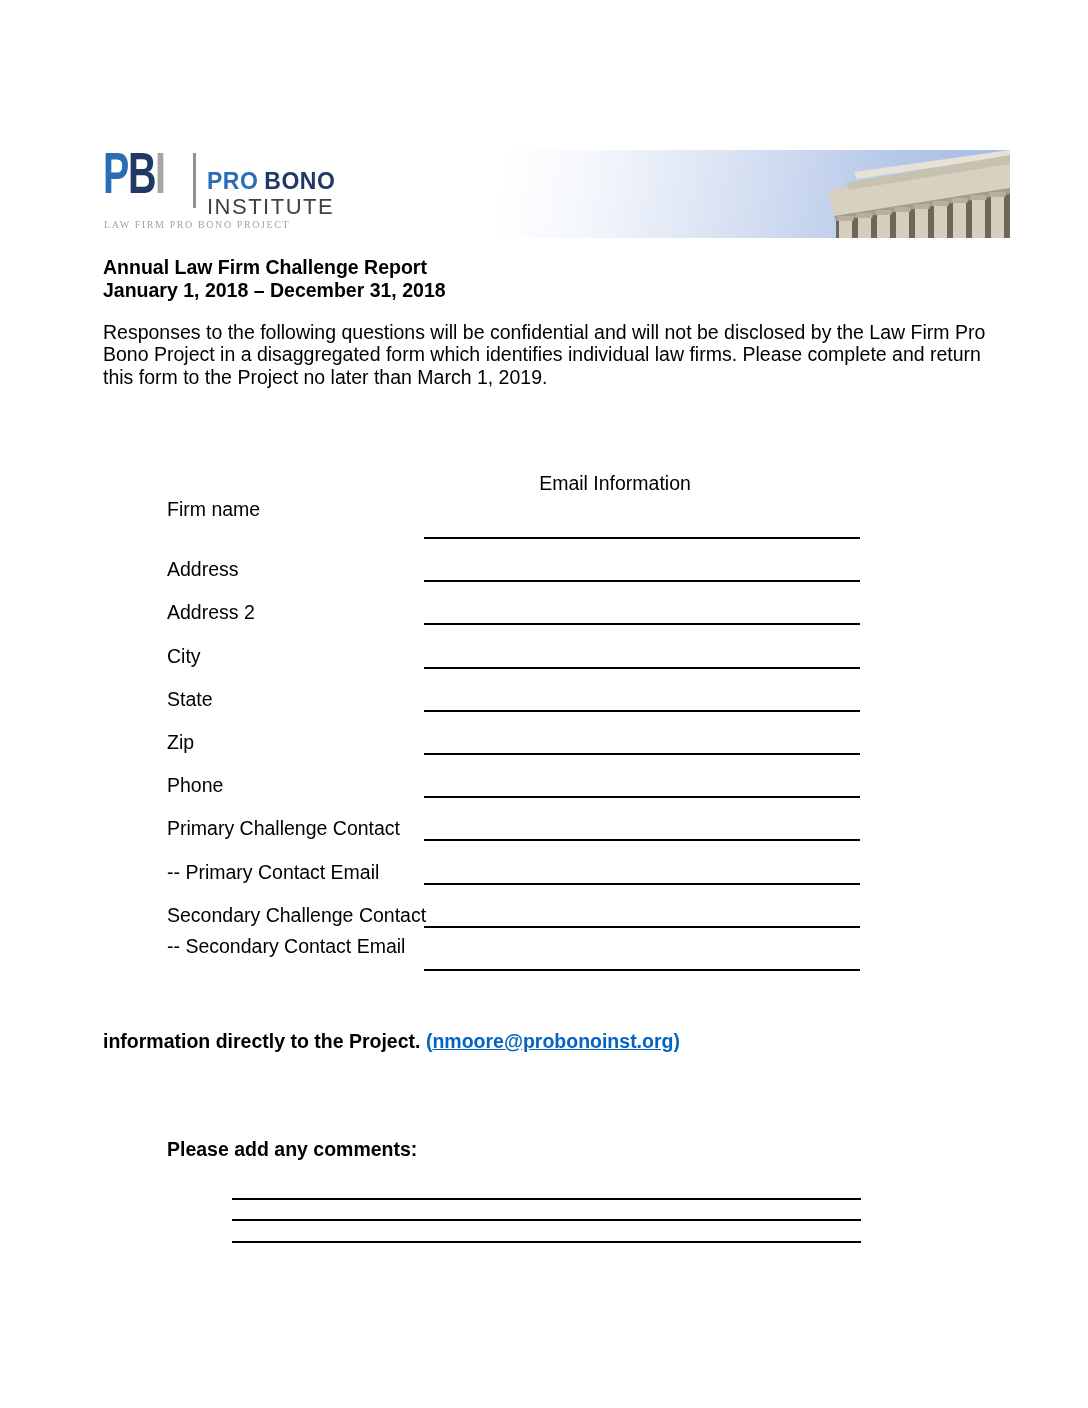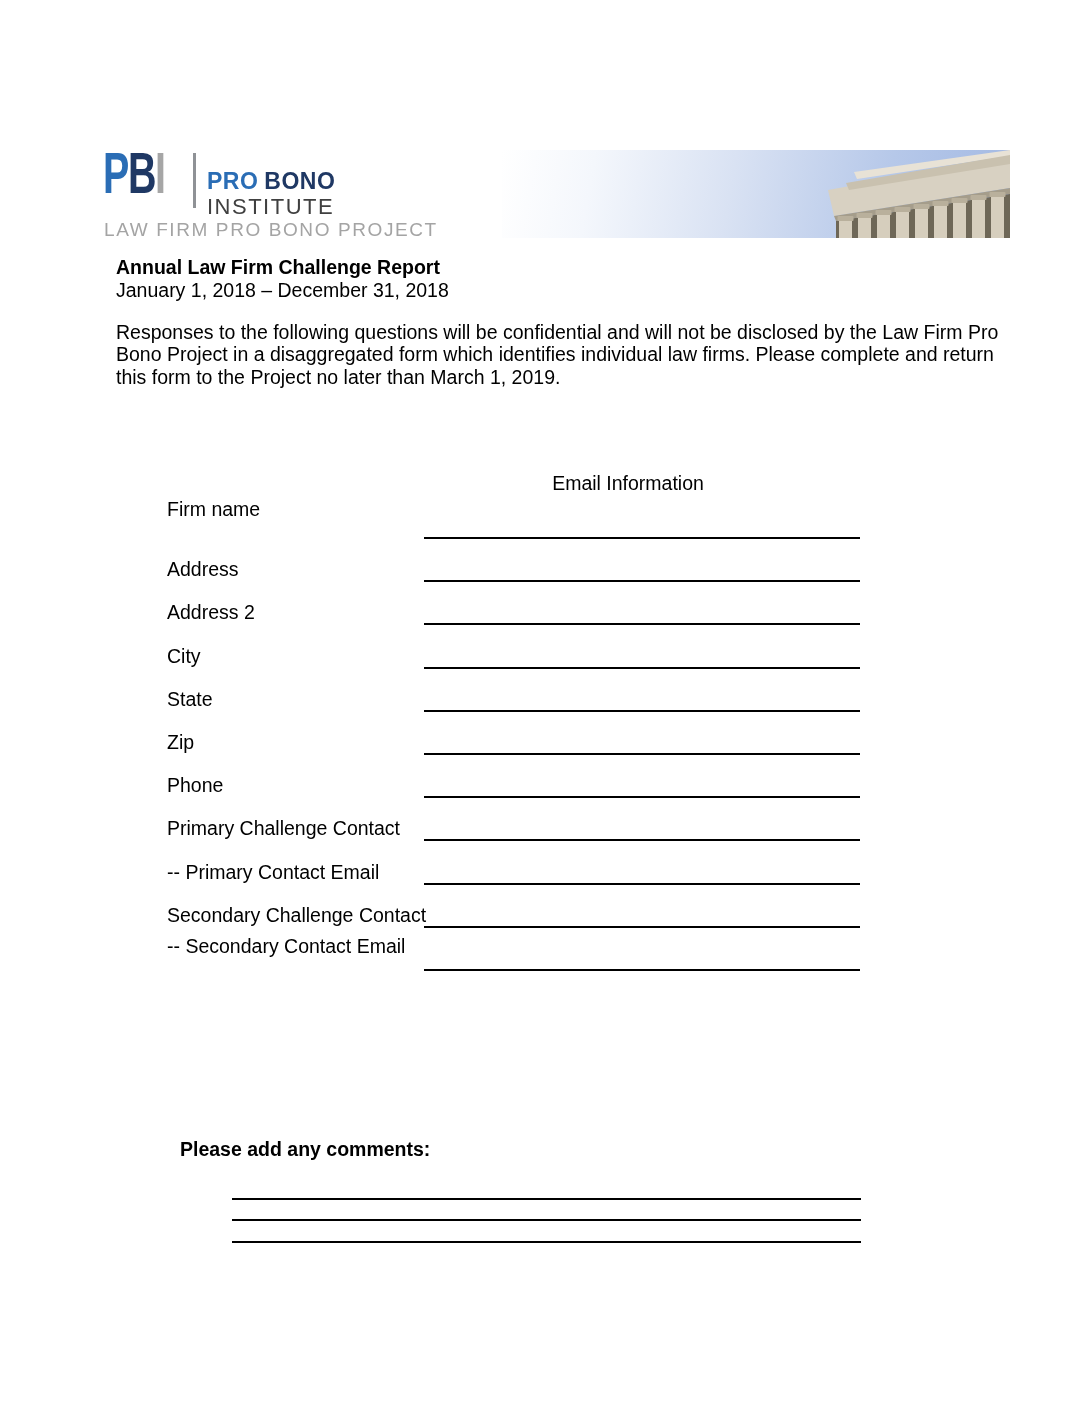--- a/index.html
+++ b/index.html
@@ -28,35 +28,35 @@
     position: absolute; left: 90px; top: 3px;
     width: 3px; height: 55px; background: #8F9296;
   }
   .brand { position: absolute; left: 104px; top: 6px; line-height: 26px; white-space: nowrap; margin-top: 12px; }
   .brand-l1 { font-size: 23px; font-weight: 700; letter-spacing: 0.5px; }
   .brand-pro { color: #2A6DB5; }
   .brand-bono { color: #1F3864; margin-left: 6px; }
   .brand-l2 { font-size: 22px; color: #404040; letter-spacing: 1.5px; }
   .tagline {
     position: absolute; left: 1px; top: 69px;
-    font-size: 19px; letter-spacing: 1.6px; color: #A4A4A4; white-space: nowrap;
+    font-size: 10px; letter-spacing: 1.6px; color: #A4A4A4; white-space: nowrap; font-family: Liberation Serif, serif;
   }
 
   
   #banner {
     left: 502px; top: 150px; width: 508px; height: 88px;
     background: linear-gradient(100deg, #ffffff 0%, #f4f7fc 18%, #d9e2f3 45%, #b6c8e9 75%, #a3b9e3 100%);
     overflow: hidden;
   }
 
   
-  .t { font-size: 19.5px; line-height: 22.4px; margin-left: 13px; }
+  .t { font-size: 19.5px; line-height: 22.4px; }
   .b { font-weight: 700; }
   #doc-title { left: 103px; top: 256px; }
-  #date-range { left: 103px; top: 279px; }
+  #date-range { left: 103px; top: 279px; font-weight: bold; }
   #confidentiality { left: 103px; top: 321px; width: 884px; }
   #instruction { left: 103px; top: 407px; white-space: nowrap; }
   #firm-info-heading { left: 615px; top: 472px; transform: translateX(-50%); white-space: nowrap; }
 
   
   .field-label { position: absolute; left: 167px; font-size: 19.5px; line-height: 21px; white-space: nowrap; }
   .field-line {
     position: absolute; left: 424px; width: 436px; height: 21px;
     border-bottom: 2px solid #000000;
   }
@@ -154,19 +154,20 @@
 
   <div class="field-label" style="top:862px">-- Primary Contact Email</div>
   <div class="field-line" style="top:862px"></div>
 
   <div class="field-label" style="top:905px">Secondary Challenge Contact</div>
   <div class="field-line" style="top:905px"></div>
 
   <div class="field-label" style="top:936px">-- Secondary Contact Email</div>
   <div class="field-line" style="top:948px"></div>
 
+  <div id="note-line2" class="abs t b"><span>information directly to the Project. </span><span class="paren">(</span><a class="email-link">nmoore@probonoinst.org</a><span class="paren">)</span></div>
 
   <div id="comments-label" class="abs t b">Please add any comments:</div>
   <div class="comment-line" style="top:1198px"></div>
   <div class="comment-line" style="top:1219px"></div>
   <div class="comment-line" style="top:1241px"></div>
 
 </div>
 
 </body></html>

